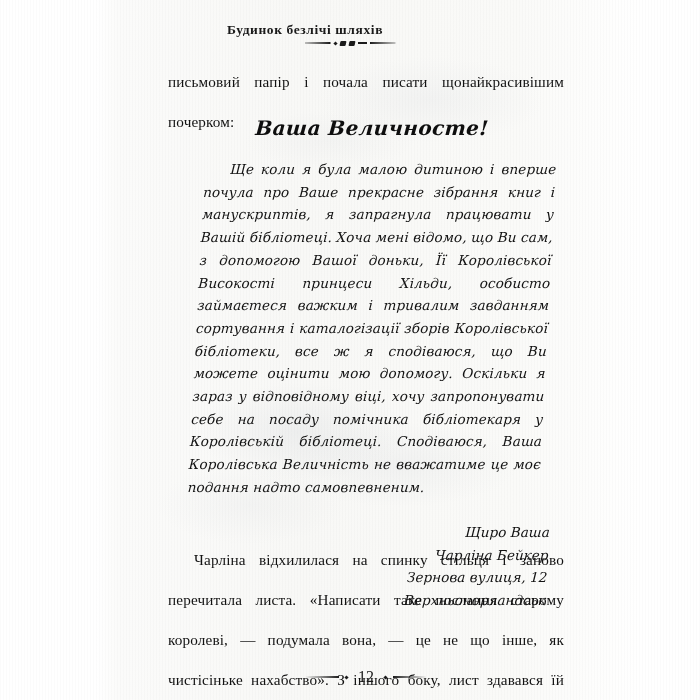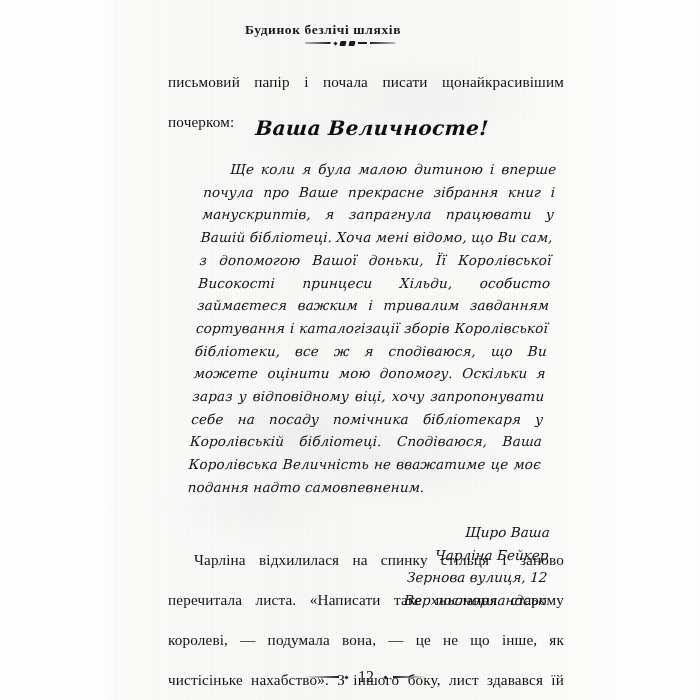--- a/index.html
+++ b/index.html
@@ -41,21 +41,20 @@
     overflow: hidden;
   }
 
   
   .running-head {
     position: absolute;
     top: 20px;
     left: 0;
     width: 610px;
     text-align: center;
-    padding-left: 18px;
   }
   .running-head .rh-title {
     font-family: "Liberation Serif", "DejaVu Serif", serif;
     font-weight: bold;
     font-size: 13.5px;
     letter-spacing: 0.6px;
     color: #1a1a1a;
     display: inline-block;
   }
 

